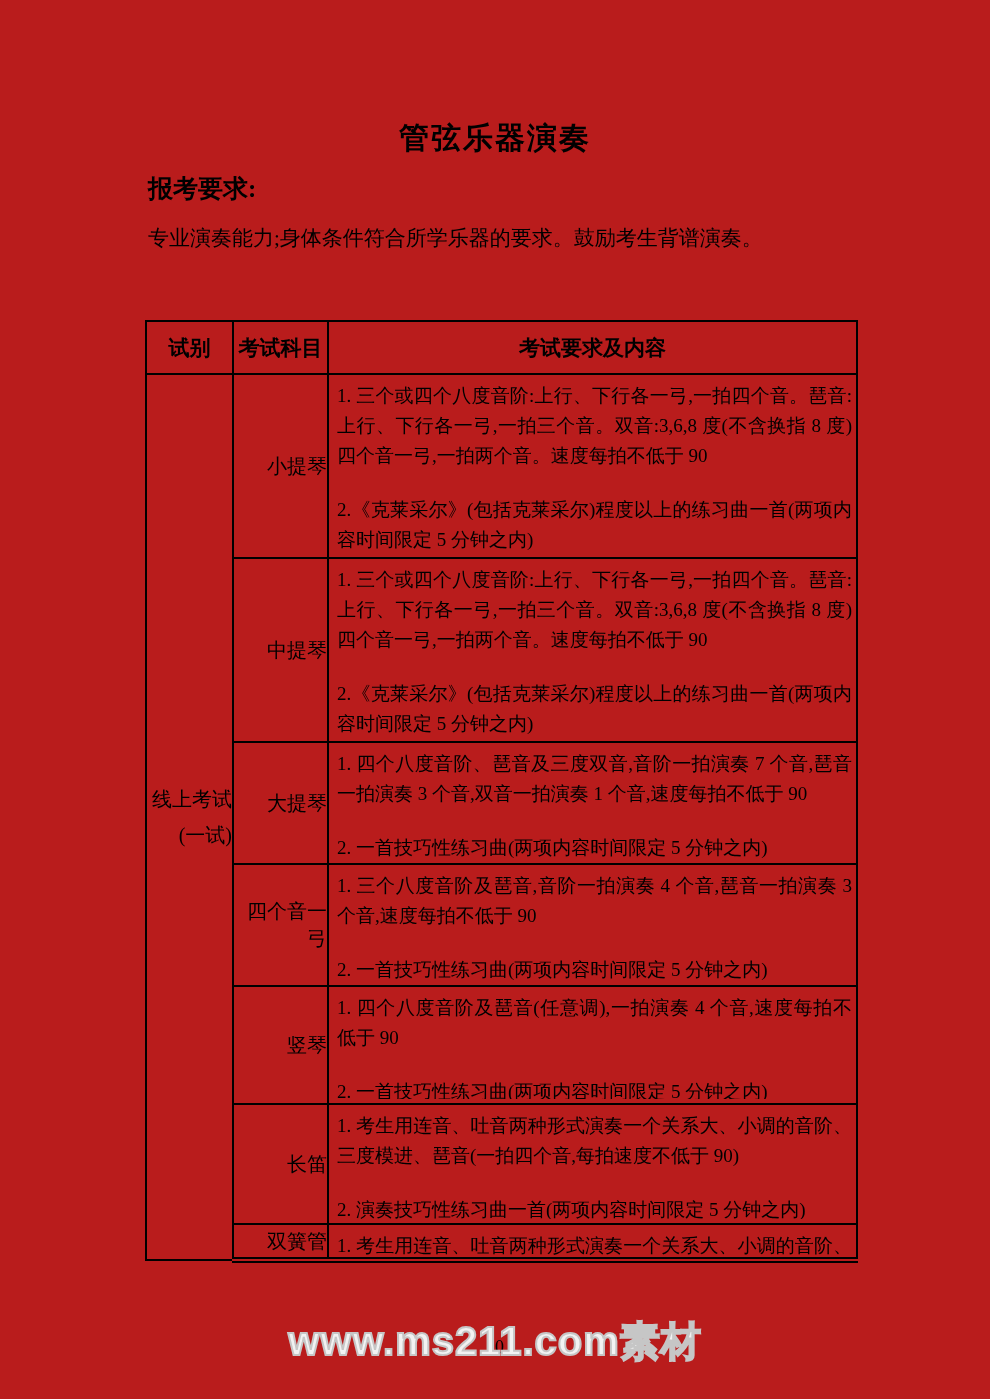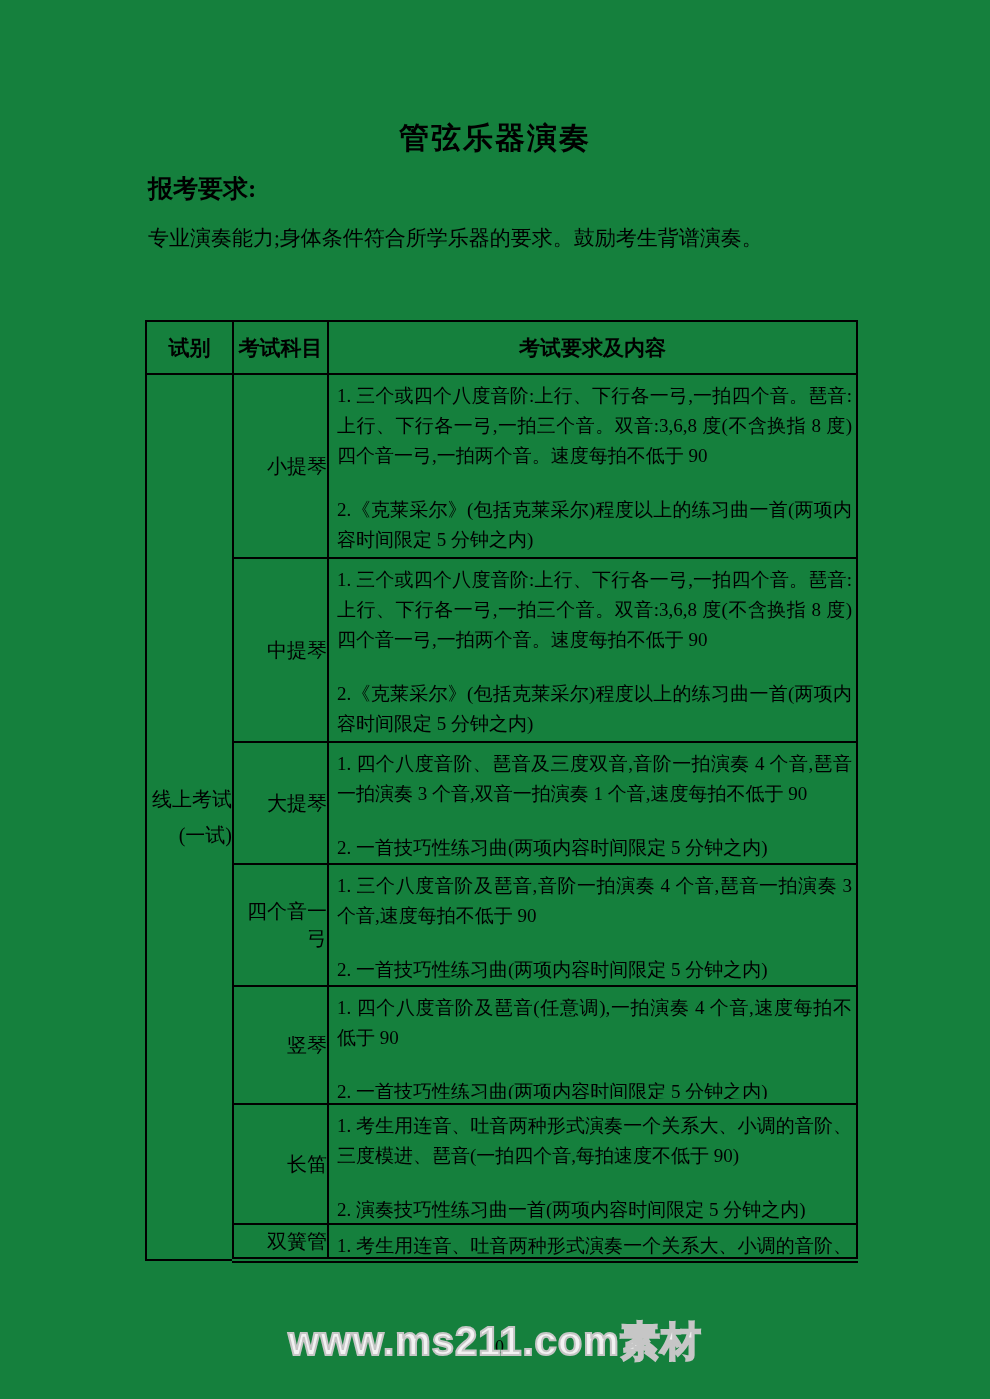--- a/index.html
+++ b/index.html
@@ -1,21 +1,21 @@
 <!DOCTYPE html>
 <html><head>
 <meta charset="utf-8">
 <style>
   * { margin:0; padding:0; box-sizing:border-box; }
   html,body { background:#888; }
   .page {
     position:relative;
     width:990px; height:1399px;
     margin:0 auto;
-    background:#15803d;
+    background:#b91c1c;
     color:#000;
     font-family:"Liberation Serif","DejaVu Serif",serif;
     overflow:hidden;
   }
   .doc-title {
     position:absolute; top:118px; left:0; width:100%;
     text-align:center; font-size:30px; font-weight:bold;
     letter-spacing:2px;
   }
   .section-heading {
@@ -117,21 +117,21 @@
           <div class="cellbox">
             <div class="item">1. 三个或四个八度音阶:上行、下行各一弓,一拍四个音。琶音:上行、下行各一弓,一拍三个音。双音:3,6,8 度(不含换指 8 度)四个音一弓,一拍两个音。速度每拍不低于 90</div>
             <div class="item">2.《克莱采尔》(包括克莱采尔)程度以上的练习曲一首(两项内容时间限定 5 分钟之内)</div>
           </div>
         </td>
       </tr>
       <tr class="h122">
         <td class="subject-cell">大提琴</td>
         <td class="content-cell">
           <div class="cellbox">
-            <div class="item">1. 四个八度音阶、琶音及三度双音,音阶一拍演奏 4 个音,琶音一拍演奏 3 个音,双音一拍演奏 1 个音,速度每拍不低于 90</div>
+            <div class="item">1. 四个八度音阶、琶音及三度双音,音阶一拍演奏 7 个音,琶音一拍演奏 3 个音,双音一拍演奏 1 个音,速度每拍不低于 90</div>
             <div class="item">2. 一首技巧性练习曲(两项内容时间限定 5 分钟之内)</div>
           </div>
         </td>
       </tr>
       <tr class="h122">
         <td class="subject-cell">四个音一弓</td>
         <td class="content-cell">
           <div class="cellbox">
             <div class="item">1. 三个八度音阶及琶音,音阶一拍演奏 4 个音,琶音一拍演奏 3 个音,速度每拍不低于 90</div>
             <div class="item">2. 一首技巧性练习曲(两项内容时间限定 5 分钟之内)</div>

